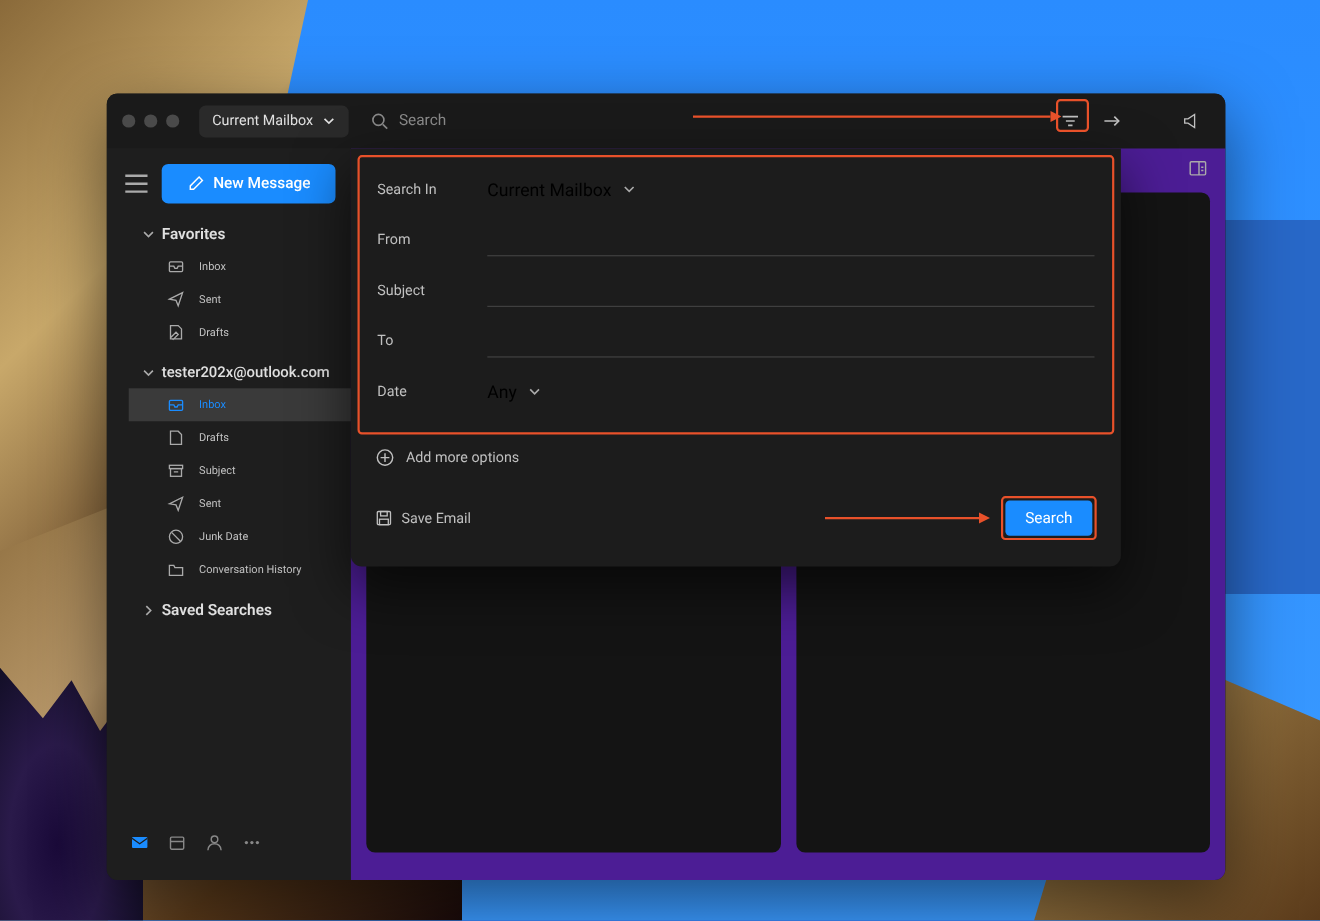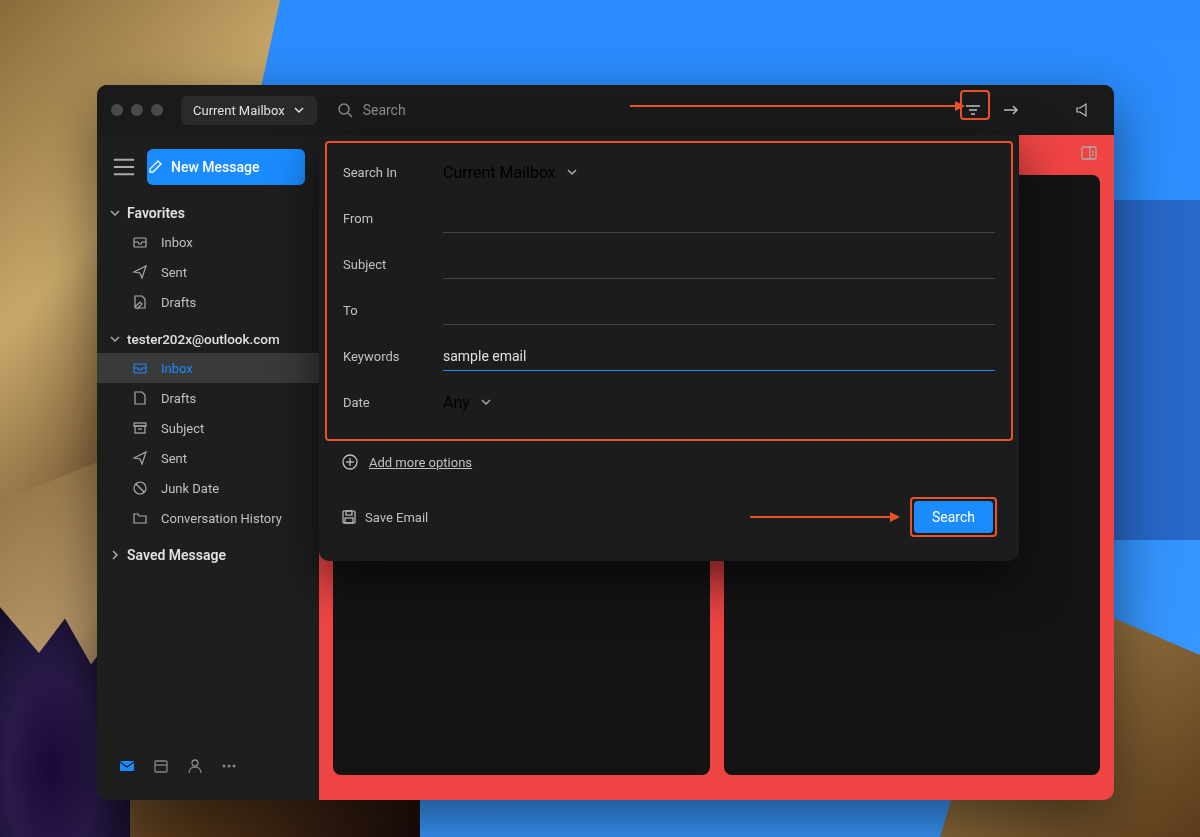--- a/index.html
+++ b/index.html
@@ -77,35 +77,35 @@
     width: 222px; background: #1e1e1e; display: flex; flex-direction: column;
     padding: 10px 0; flex-shrink: 0;
   }
   .sidebar-top { display: flex; align-items: center; gap: 10px; padding: 4px 14px 14px 14px; }
   .hamburger-btn {
     width: 26px; height: 26px; display: flex; align-items: center; justify-content: center;
     cursor: pointer; color: #aaa;
   }
   .new-msg-btn {
     flex: 1; background: #1a8cff; color: #fff; border-radius: 6px;
-    height: 36px; display: flex; align-items: center; gap: 8px;
+    height: 36px; display: flex; align-items: center; justify-content: center; gap: 8px;
     font-size: 14px; font-weight: 500; cursor: pointer;
   }
   .new-msg-btn svg { width: 16px; height: 16px; }
   
-  .sidebar-section { margin-bottom: 8px; }
+  .sidebar-section { margin-bottom: 8px; padding-left: 20px; }
   .section-header {
     display: flex; align-items: center; gap: 6px; padding: 6px 12px;
     color: #e0e0e0; font-size: 14px; font-weight: 600; cursor: pointer;
   }
   .section-header svg { width: 12px; height: 12px; color: #aaa; }
   
   .sidebar-item {
     display: flex; align-items: center; gap: 12px; padding: 6px 12px 6px 34px;
-    color: #c0c0c0; font-size: 13px; cursor: pointer;
+    color: #c0c0c0; font-size: 10px; cursor: pointer;
   }
   .sidebar-item.selected {
     background: #3a3a3a; color: #1a8cff;
   }
   .sidebar-item.selected .side-icon { color: #1a8cff; }
   .side-icon { width: 18px; height: 18px; display: flex; align-items: center; justify-content: center; color: #aaa; }
   .side-icon svg { width: 16px; height: 16px; }
   
   .account-header {
     display: flex; align-items: center; gap: 6px; padding: 6px 12px;
@@ -118,21 +118,21 @@
   }
   .bottom-icon {
     width: 32px; height: 32px; display: flex; align-items: center; justify-content: center;
     color: #888; cursor: pointer; border-radius: 4px;
   }
   .bottom-icon.active { color: #1a8cff; }
   .bottom-icon svg { width: 18px; height: 18px; }
   
   
   .content-area {
-    flex: 1; background: #ef4444; position: relative;
+    flex: 1; background: #4c1d95; position: relative;
   }
   .content-header {
     height: 40px; display: flex; align-items: center; justify-content: flex-end;
     padding: 0 16px;
   }
   .layout-toggle { color: #aaa; cursor: pointer; }
   .layout-toggle svg { width: 18px; height: 18px; }
   
   .content-panels { display: flex; gap: 14px; padding: 0 14px; }
   .panel { flex: 1; height: 600px; background: #141414; border-radius: 8px; }
@@ -159,21 +159,21 @@
   .toggle-switch {
     width: 36px; height: 20px; background: #444; border-radius: 10px; position: relative; cursor: pointer;
   }
   .toggle-knob {
     width: 16px; height: 16px; background: #999; border-radius: 50%;
     position: absolute; left: 2px; top: 2px;
   }
   
   .add-more-row {
     display: flex; align-items: center; gap: 10px; padding: 12px 22px 0 22px;
-    color: #c0c0c0; font-size: 13px; cursor: pointer; text-decoration: underline;
+    color: #c0c0c0; font-size: 13px; cursor: pointer;
   }
   .add-more-row svg { width: 18px; height: 18px; }
   
   .search-panel-footer {
     display: flex; align-items: center; justify-content: space-between;
     padding: 26px 22px 8px 22px;
   }
   .save-search { display: flex; align-items: center; gap: 8px; color: #c0c0c0; font-size: 13px; cursor: pointer; }
   .save-search svg { width: 16px; height: 16px; }
   .search-btn-wrap { border: 2px solid #e8512a; padding: 2px; border-radius: 4px; }
@@ -361,21 +361,21 @@
             </span>
           <span>Conversation History</span>
         </div>
       </div>
 
       <div class="sidebar-section">
         <div class="section-header">
           <svg viewBox="0 0 12 12">
               <path d="M4 2 L8 6 L4 10" stroke="currentColor" stroke-width="1.5" fill="none"></path>
             </svg>
-          <span>Saved Message</span>
+          <span>Saved Searches</span>
         </div>
       </div>
 
       <div class="sidebar-bottom">
         <div class="bottom-icon active">
           <svg viewBox="0 0 18 18">
               <rect x="2" y="4" width="14" height="10" rx="1" fill="currentColor"></rect>
               <path d="M2 5 L9 10 L16 5" stroke="#1e1e1e" stroke-width="1.2" fill="none"></path>
             </svg>
         </div>
@@ -434,24 +434,20 @@
           </div>
           <div class="form-row">
             <div class="form-label">Subject</div>
             <input class="form-input" value="" style="">
           </div>
           <div class="form-row">
             <div class="form-label">To</div>
             <input class="form-input" value="" style="">
           </div>
           <div class="form-row">
-            <div class="form-label">Keywords</div>
-            <input class="form-input active" value="sample email" style="">
-          </div>
-          <div class="form-row">
             <div class="form-label">Date</div>
             <div class="form-dropdown">
               <span>Any</span>
               <svg viewBox="0 0 12 12">
                   <path d="M2 4 L6 8 L10 4" stroke="currentColor" stroke-width="1.5" fill="none"></path>
                 </svg>
             </div>
           </div>
         </div>
 

